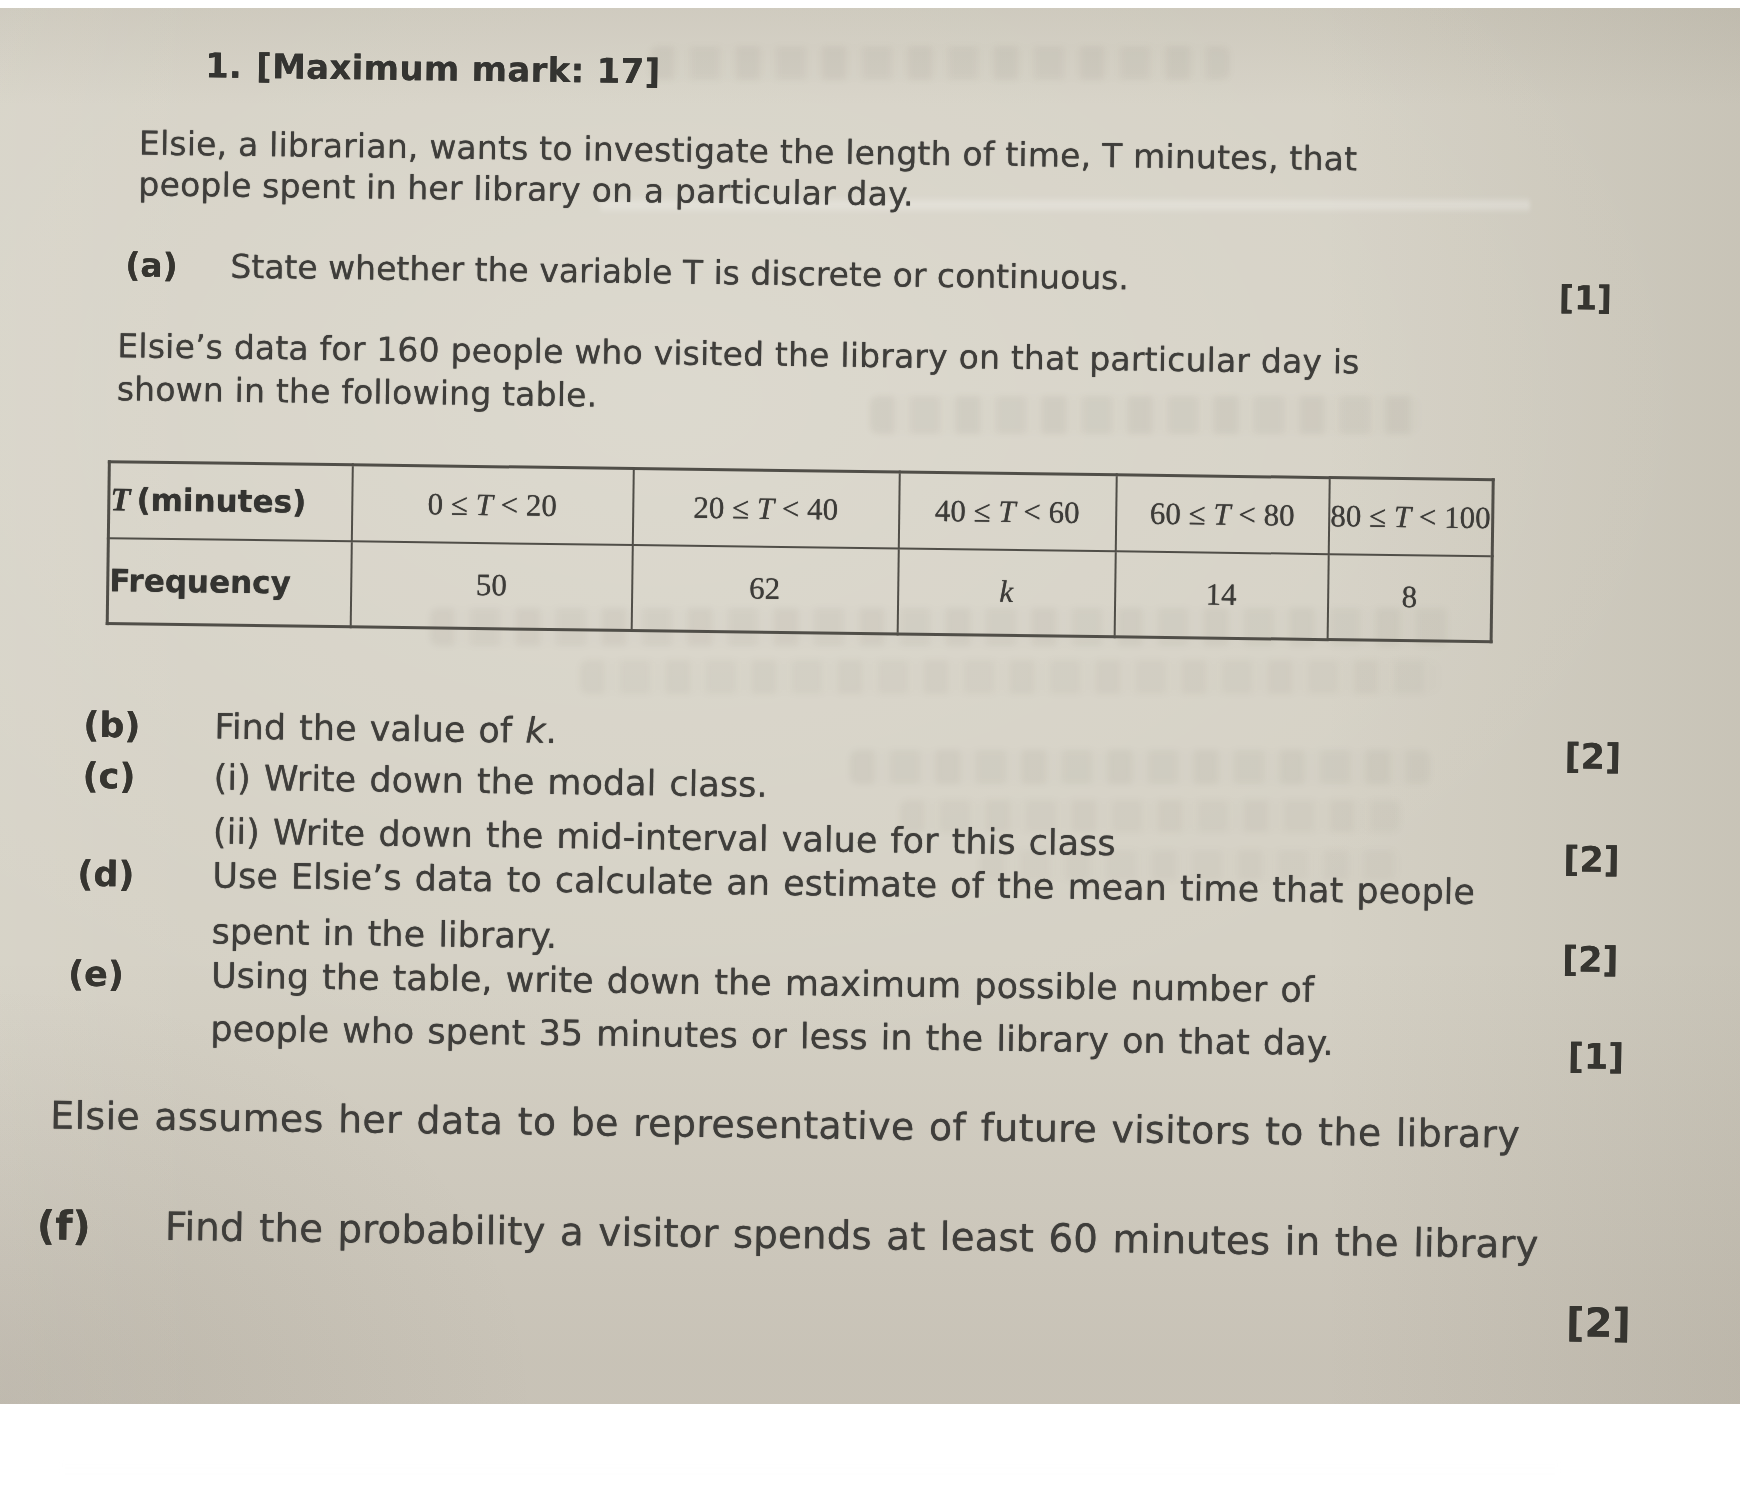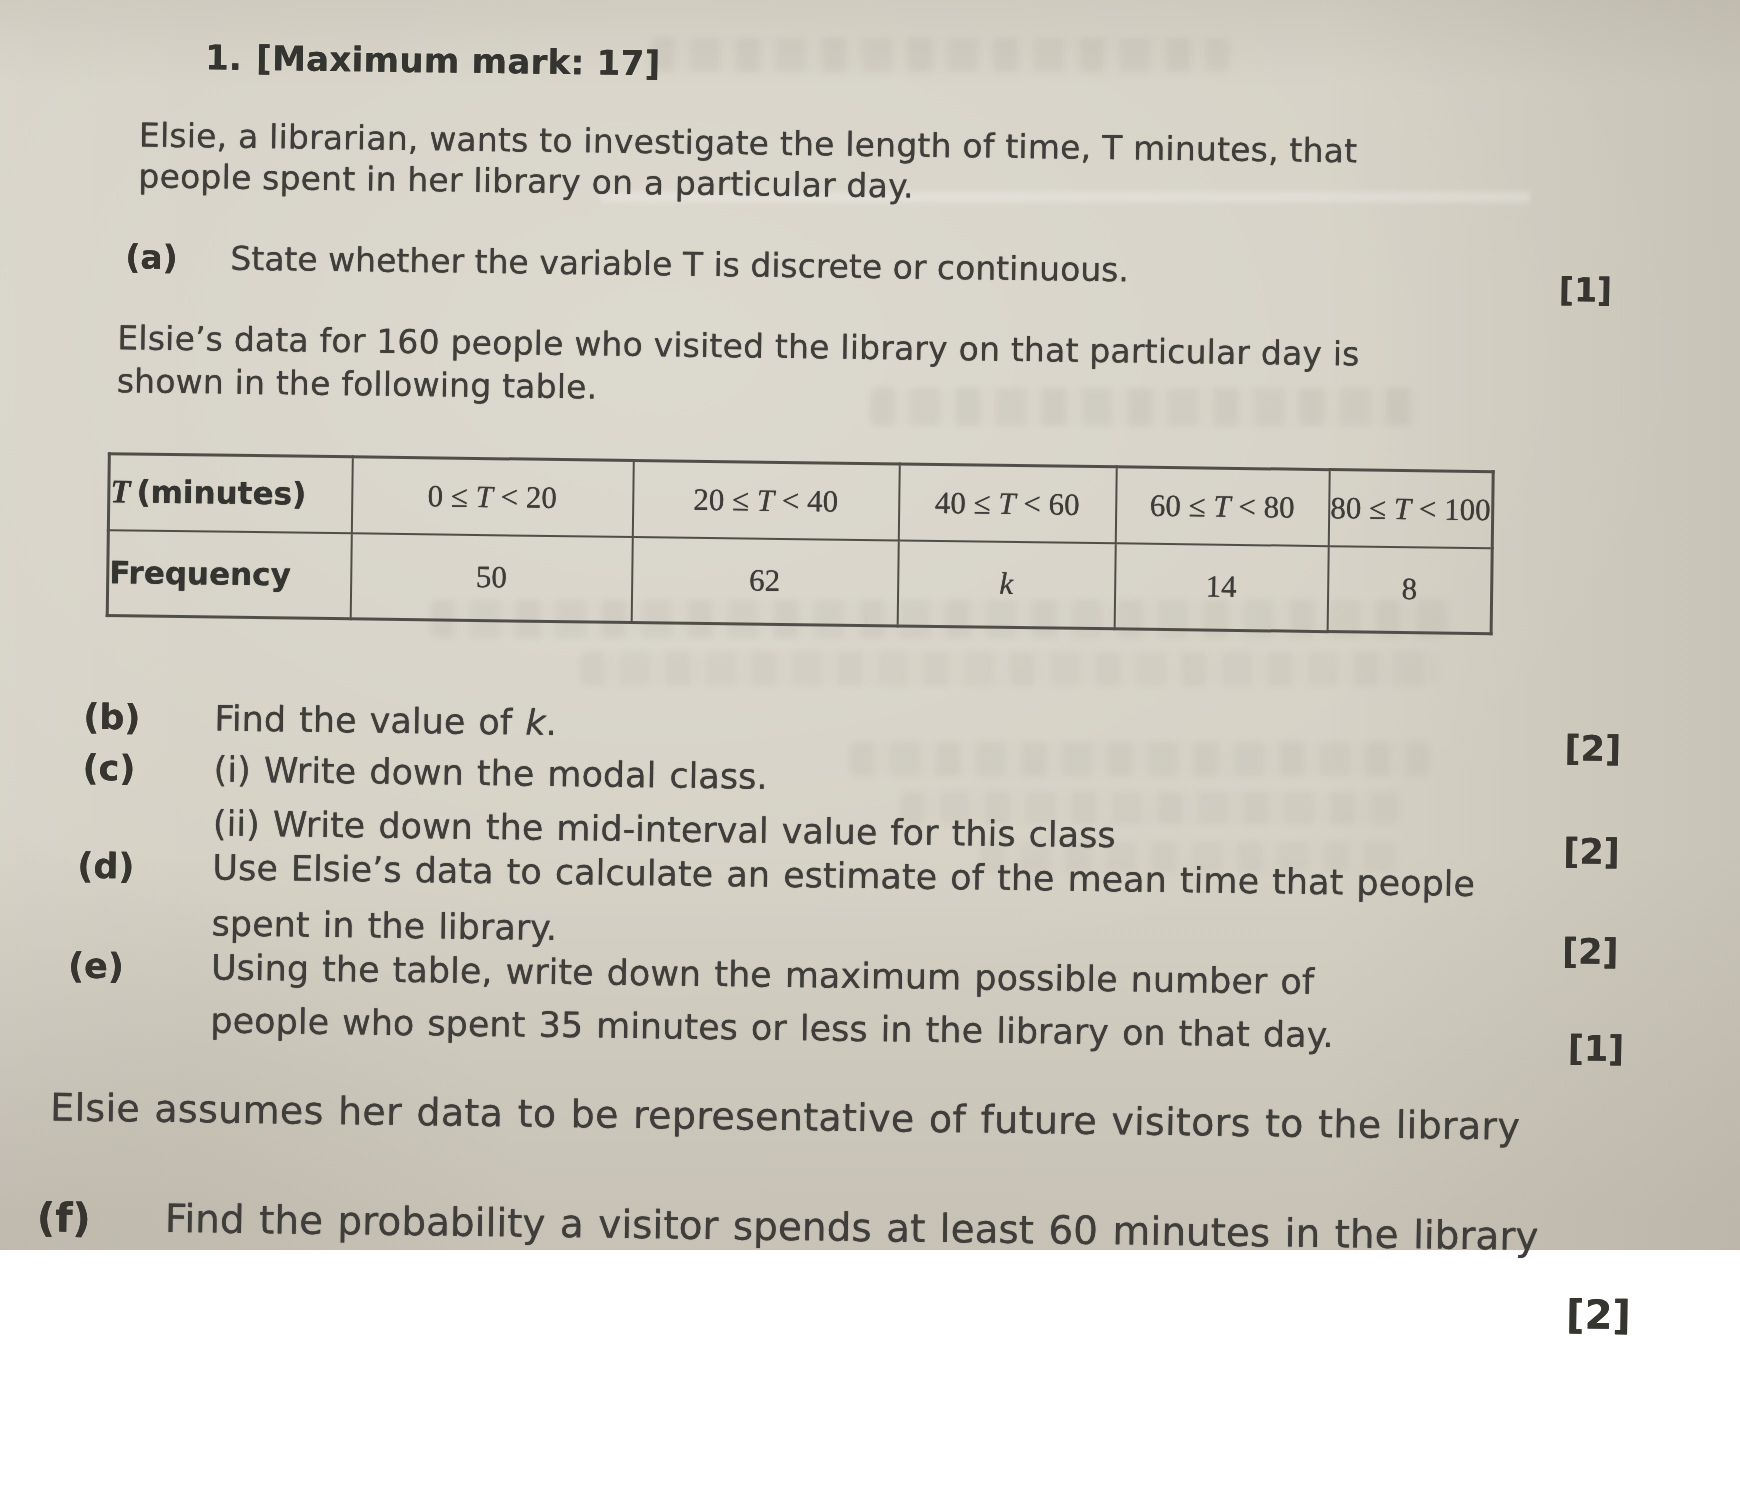--- a/index.html
+++ b/index.html
@@ -1,25 +1,26 @@
 <!DOCTYPE html>
 <html><head>
 <meta charset="utf-8">
 <style>
   html,body{margin:0;padding:0;width:1740px;height:1495px;overflow:hidden;}
   body{font-family:"DejaVu Sans","Liberation Sans",sans-serif;}
 
   .paper{
-    position:absolute;inset:0;width:1740px;height:1250px;
+    position:absolute;inset:0;width:1740px;height:1396px;
     background:
       radial-gradient(1700px 1100px at 38% 28%, rgba(255,255,250,0.18), rgba(255,255,250,0) 62%),
       radial-gradient(900px 700px at 0% 100%, rgba(90,82,68,0.10), rgba(90,82,68,0) 60%),
       linear-gradient(90deg, rgba(255,255,255,0.06) 0%, rgba(0,0,0,0) 12%, rgba(0,0,0,0) 76%, rgba(95,88,72,0.11) 100%),
       linear-gradient(180deg, rgba(120,112,95,0.10) 0%, rgba(0,0,0,0) 7%, rgba(0,0,0,0) 68%, rgba(112,96,86,0.13) 97%),
       #d5d1c5;
+    margin-top: 8px;
   }
 
   
   .smudge{
     position:absolute;
     background:repeating-linear-gradient(90deg,
       rgba(108,102,90,0.11) 0 24px, rgba(108,102,90,0.02) 24px 40px,
       rgba(108,102,90,0.09) 40px 70px, rgba(108,102,90,0.02) 70px 86px);
     filter:blur(3px);border-radius:8px;
   }

